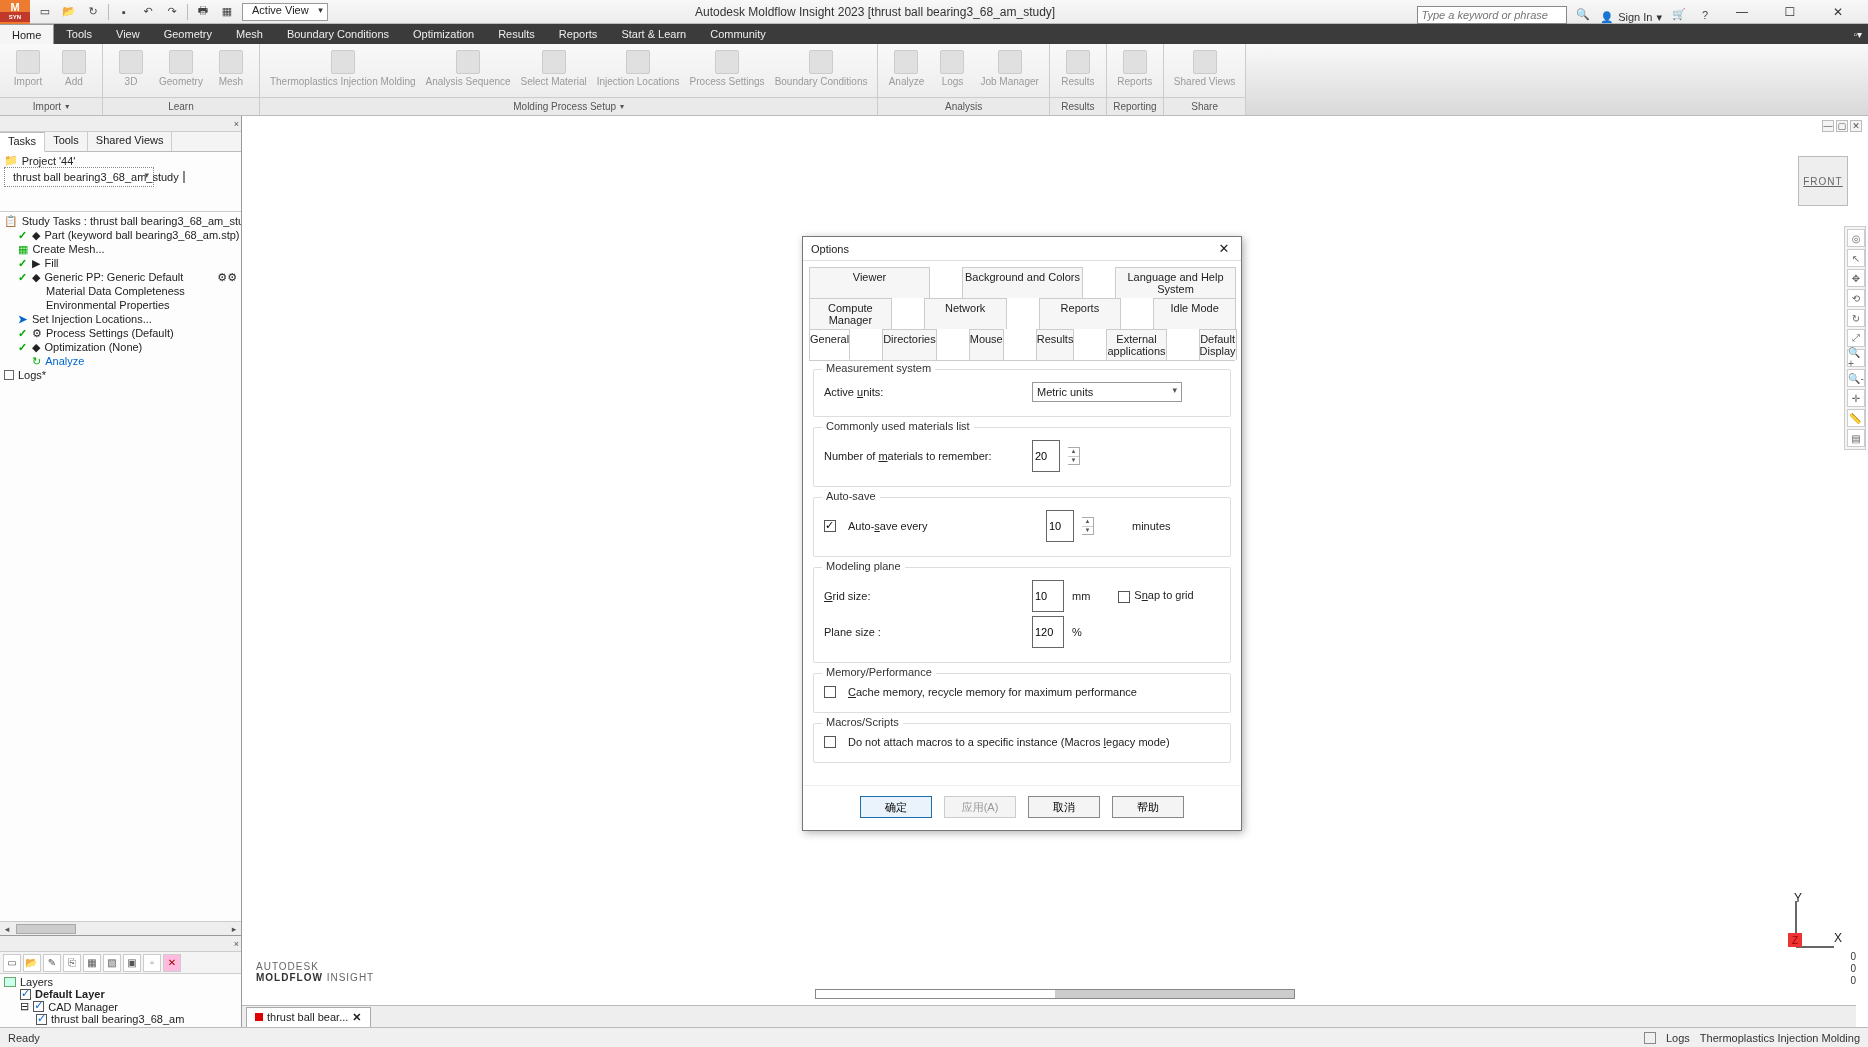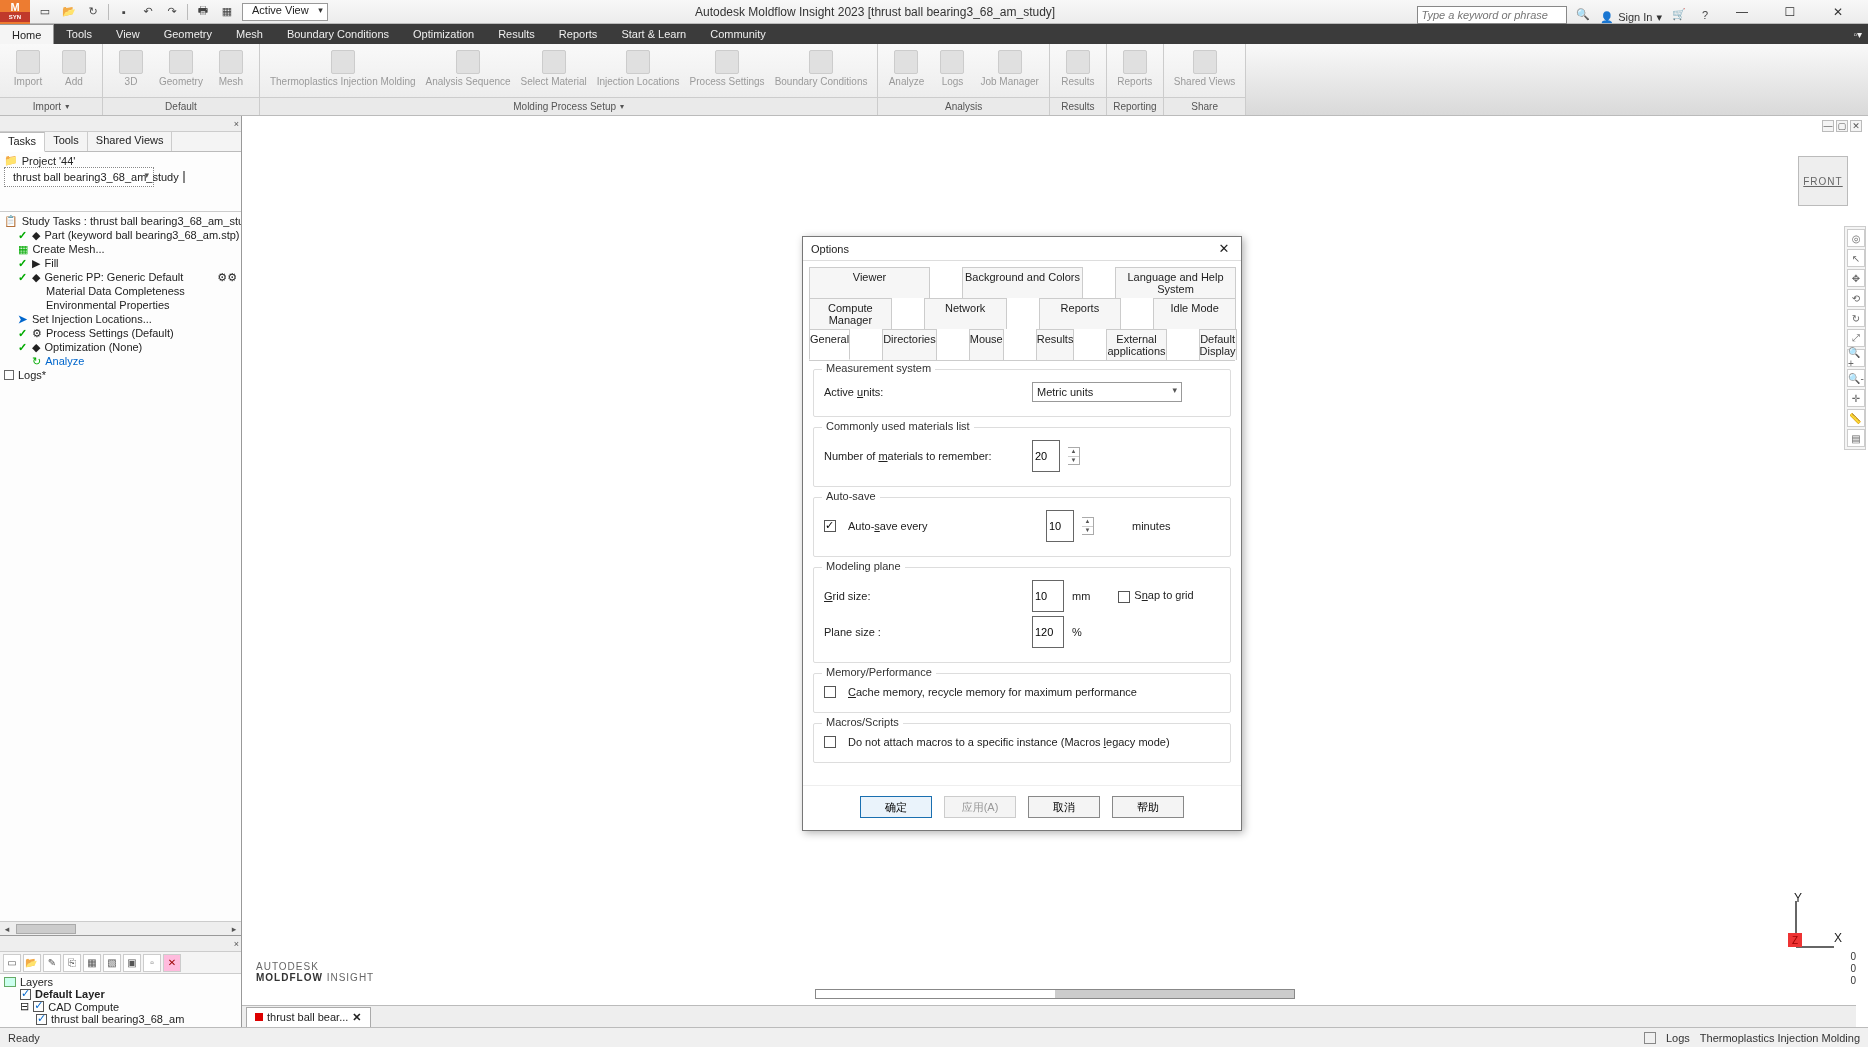--- a/index.html
+++ b/index.html
@@ -206,21 +206,21 @@
         </div>
     <div class="rbtn">
           <div class="ico"></div>
           <span>Geometry</span>
         </div>
     <div class="rbtn">
           <div class="ico"></div>
           <span>Mesh</span>
         </div>
   </div>
-      <div class="label">Default</div>
+      <div class="label">Learn</div>
     </div>
 
   <div class="rgroup" style="flex:0 0 auto;">
       <div class="btns">
     <div class="rbtn" style="min-width:90px">
           <div class="ico"></div>
           <span>Thermoplastics Injection Molding</span>
         </div>
     <div class="rbtn">
           <div class="ico"></div>
@@ -398,21 +398,21 @@
             <span class="ic"></span>
             <span>Layers</span>
           </div>
         <div class="lrow">
             <span class="cb checked"></span>
             <b>Default Layer</b>
           </div>
         <div class="lrow">
             <span>⊟</span>
             <span class="cb checked"></span>
-            <span>CAD Compute</span>
+            <span>CAD Manager</span>
           </div>
         <div class="lrow d2">
             <span class="cb checked"></span>
             <span>thrust ball bearing3_68_am</span>
           </div>
       </div>
     </div>
   </div>
 
   <div class="viewport">

